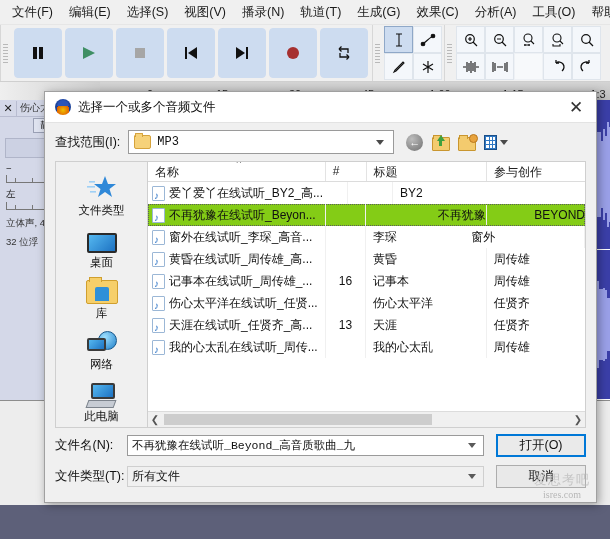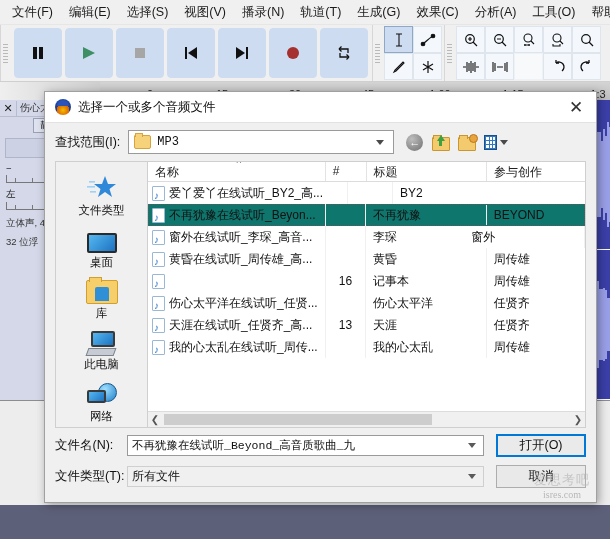--- a/index.html
+++ b/index.html
@@ -95,21 +95,21 @@
   #filelist{flex:1;background:#fff;border:1px solid #cfcfcf;display:flex;flex-direction:column;overflow:hidden;}
   #fl-head{display:flex;height:19px;background:#fff;border-bottom:1px solid #dcdcdc;flex:none;}
   .fh{font-size:12px;color:#222;padding:2px 0 0 7px;border-right:1px solid #e3e3e3;box-sizing:border-box;position:relative;overflow:hidden;white-space:nowrap;}
   .fh .sortmark{position:absolute;left:50%;top:-4px;font-size:10px;color:#777;}
   .fh.c-name{width:200px;}
   .fh.c-num{width:45px;}
   .fh.c-title{width:135px;}
   .fh.c-artist{width:110px;border-right:none;}
   #fl-rows{flex:1;overflow:hidden;}
   .frow{display:flex;height:22px;align-items:center;}
-  .frow.sel{background:#0f766e;outline:1px dotted #5b5b5b;outline-offset:-1px;}
+  .frow.sel{background:#84cc16;outline:1px dotted #5b5b5b;outline-offset:-1px;text-align:right;}
   .fc{font-size:12px;color:#111;box-sizing:border-box;padding-left:7px;border-right:1px solid #f0f0f0;height:22px;line-height:22px;overflow:hidden;white-space:nowrap;}
   .fc.c-name{width:200px;display:flex;align-items:center;gap:4px;padding-left:4px;}
   .fc.c-num{width:45px;text-align:center;padding-left:0;}
   .fc.c-title{width:135px;}
   .fc.c-artist{width:110px;border-right:none;}
   .mfile{width:11px;height:13px;background:#fff;border:1px solid #9bb7d6;border-radius:1px;position:relative;flex:none;}
   .mfile:after{content:"\266A";position:absolute;left:1px;top:-2px;font-size:10px;color:#2d74c8;}
   #hscroll{height:15px;background:#f0f0f0;border-top:1px solid #dcdcdc;display:flex;align-items:center;flex:none;}
   .hs-arrow{width:14px;text-align:center;font-size:10px;color:#555;font-family:"DejaVu Sans",sans-serif;}
   .hs-trough{flex:1;height:13px;background:#f0f0f0;position:relative;}
@@ -947,35 +947,35 @@
         <div class="place-label">桌面</div>
       </div>
       <div class="place">
         <div class="place-ico">
             <div class="libf"></div>
           </div>
         <div class="place-label">库</div>
       </div>
       <div class="place">
         <div class="place-ico">
+            <div class="net">
+              <div class="net-globe"></div>
+              <div class="net-mon"></div>
+            </div>
+          </div>
+        <div class="place-label">网络</div>
+      </div>
+      <div class="place">
+        <div class="place-ico">
             <div class="pc">
               <div class="pc-screen"></div>
               <div class="pc-kb"></div>
             </div>
           </div>
         <div class="place-label">此电脑</div>
-      </div>
-      <div class="place">
-        <div class="place-ico">
-            <div class="net">
-              <div class="net-globe"></div>
-              <div class="net-mon"></div>
-            </div>
-          </div>
-        <div class="place-label">网络</div>
       </div>
     </div>
 
     <div id="filelist">
       <div id="fl-head">
         <div class="fh c-name"><span class="sortmark">^</span><span>名称</span></div>
         <div class="fh c-num">#</div>
         <div class="fh c-title">标题</div>
         <div class="fh c-artist">参与创作</div>
       </div>
@@ -1011,20 +1011,21 @@
               <span class="mfile"></span>
               <span>黄昏在线试听_周传雄_高...</span>
             </div>
           <div class="fc c-num"></div>
           <div class="fc c-title">黄昏</div>
           <div class="fc c-artist">周传雄</div>
         </div>
         <div class="frow">
           <div class="fc c-name">
               <span class="mfile"></span>
+              <span>记事本在线试听_周传雄_...</span>
             </div>
           <div class="fc c-num">16</div>
           <div class="fc c-title">记事本</div>
           <div class="fc c-artist">周传雄</div>
         </div>
         <div class="frow">
           <div class="fc c-name">
               <span class="mfile"></span>
               <span>伤心太平洋在线试听_任贤...</span>
             </div>

